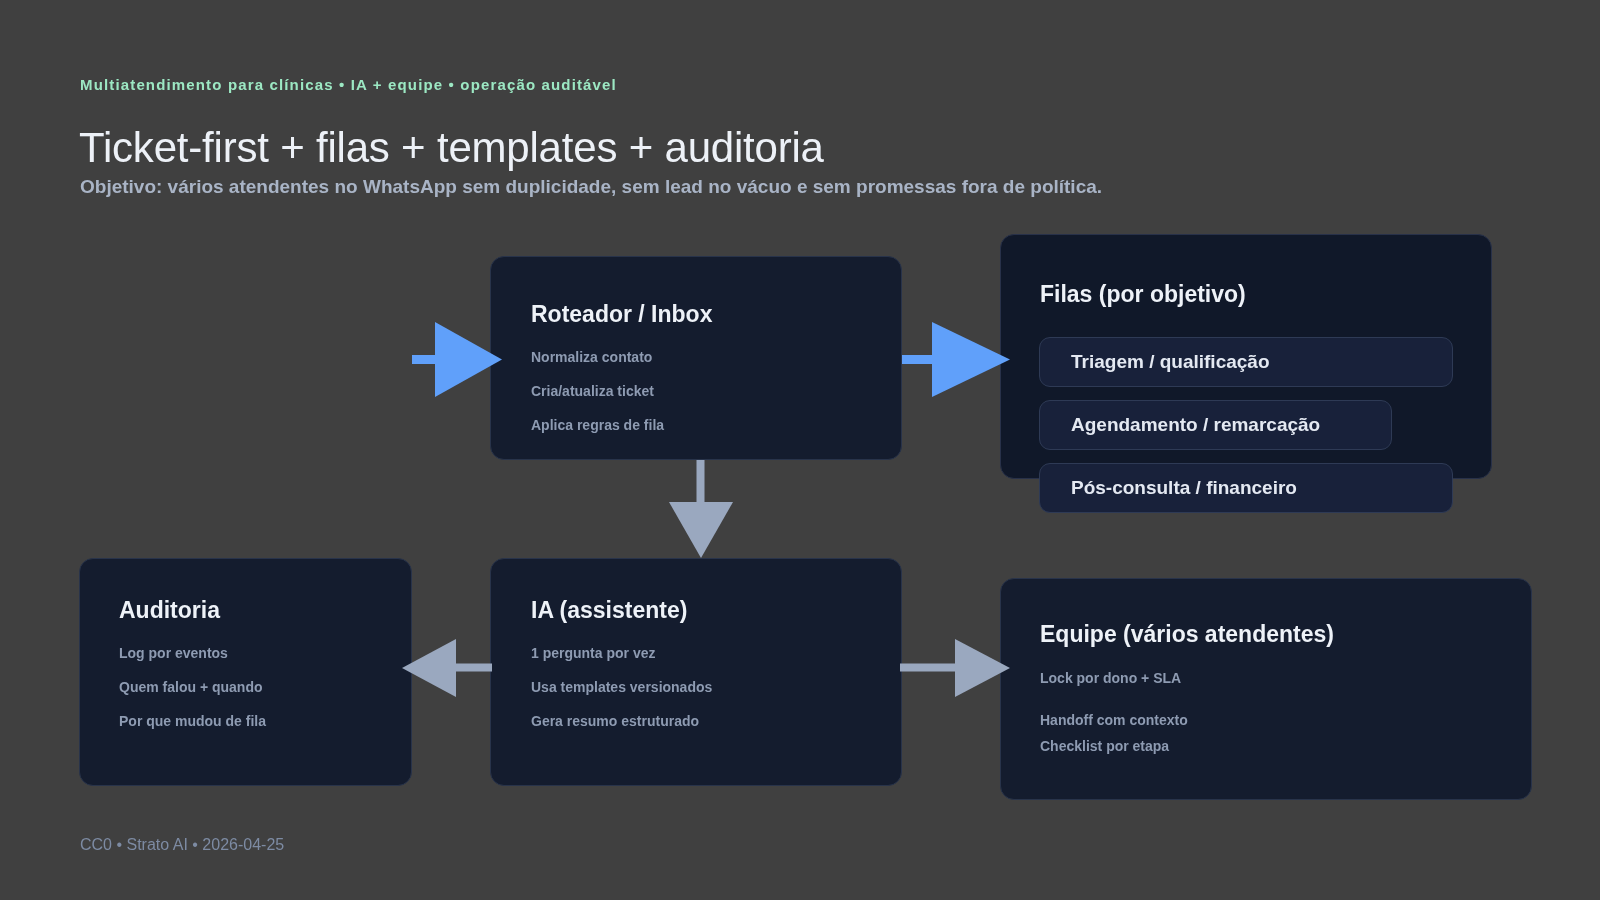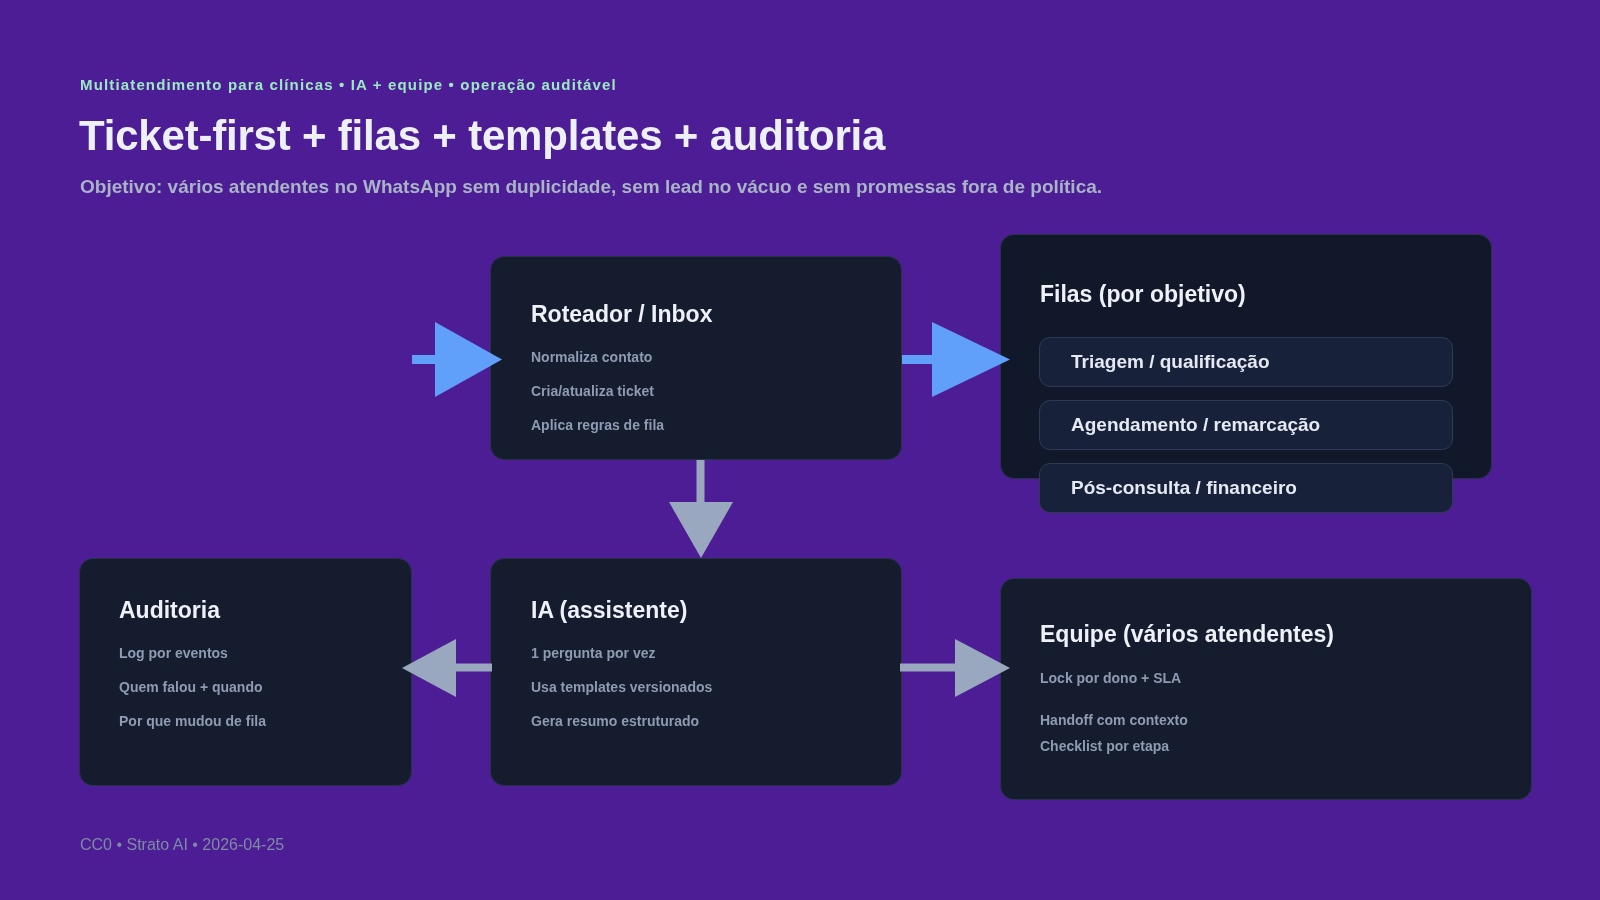--- a/index.html
+++ b/index.html
@@ -12,41 +12,41 @@
     height: 900px;
     overflow: hidden;
     font-family: "Liberation Sans", sans-serif;
     -webkit-font-smoothing: antialiased;
   }
 
   .slide {
     position: relative;
     width: 1600px;
     height: 900px;
-    background: #4c1d95;
+    background: #404040;
     box-sizing: border-box;
   }
 
   
   .eyebrow {
     position: absolute;
     left: 80px;
     top: 76px;
     font-size: 15px;
     font-weight: bold;
     letter-spacing: 1.15px;
     color: #9ce8c3;
     white-space: nowrap;
   }
   .title {
     position: absolute;
     left: 79px;
-    top: 112px;
+    top: 124px;
     font-size: 42px;
-    font-weight: bold;
+    font-weight: normal;
     color: #edf1f7;
     letter-spacing: -0.2px;
     white-space: nowrap;
   }
   .subtitle {
     position: absolute;
     left: 80px;
     top: 176px;
     font-size: 19px;
     font-weight: bold;
@@ -134,21 +134,21 @@
     <div class="card-line" style="left:40px; top:160px;">Aplica regras de fila</div>
   </div>
 
   <div class="panel" style="left:1000px; top:234px; width:492px; height:245px;">
     <div class="card-title" style="left:39px; top:46px;">Filas (por objetivo)</div>
   </div>
 
   <div class="chip" style="left:1039px; top:337px; width:414px; height:50px;">
     <span class="chip-label">Triagem / qualificação</span>
   </div>
-  <div class="chip" style="left:1039px; top:400px; width:414px; height:50px;">
+  <div class="chip" style="left:1039px; top:400px; width:353px; height:50px;">
     <span class="chip-label">Agendamento / remarcação</span>
   </div>
   <div class="chip" style="left:1039px; top:463px; width:414px; height:50px;">
     <span class="chip-label">Pós-consulta / financeiro</span>
   </div>
 
   <div class="card" style="left:79px; top:558px; width:333px; height:228px;">
     <div class="card-title" style="left:39px; top:38px;text-align:center;">Auditoria</div>
     <div class="card-line" style="left:39px; top:86px;">Log por eventos</div>
     <div class="card-line" style="left:39px; top:120px;">Quem falou + quando</div>

